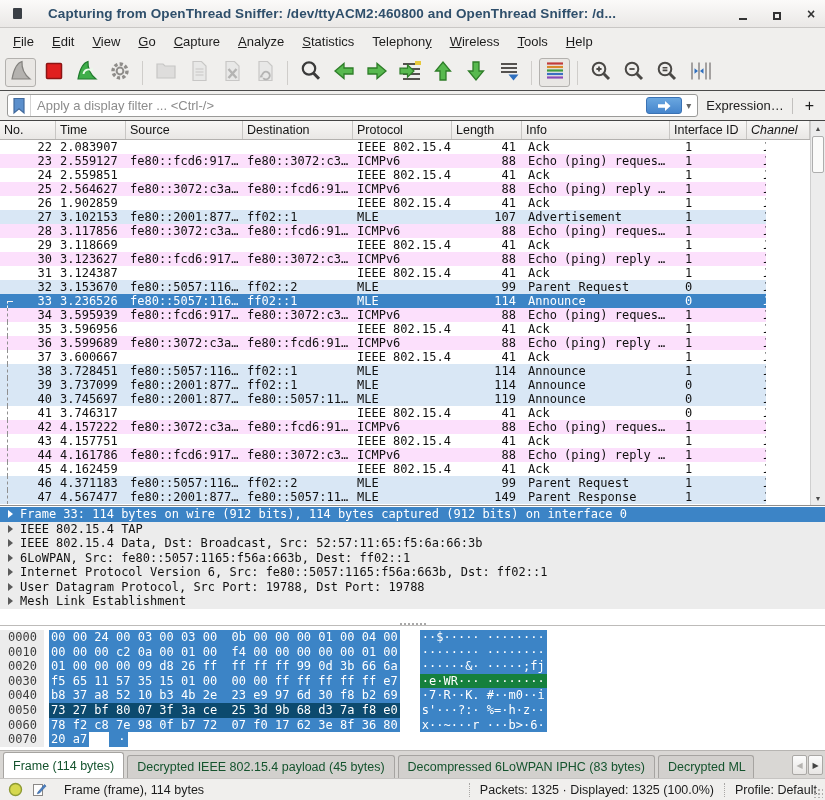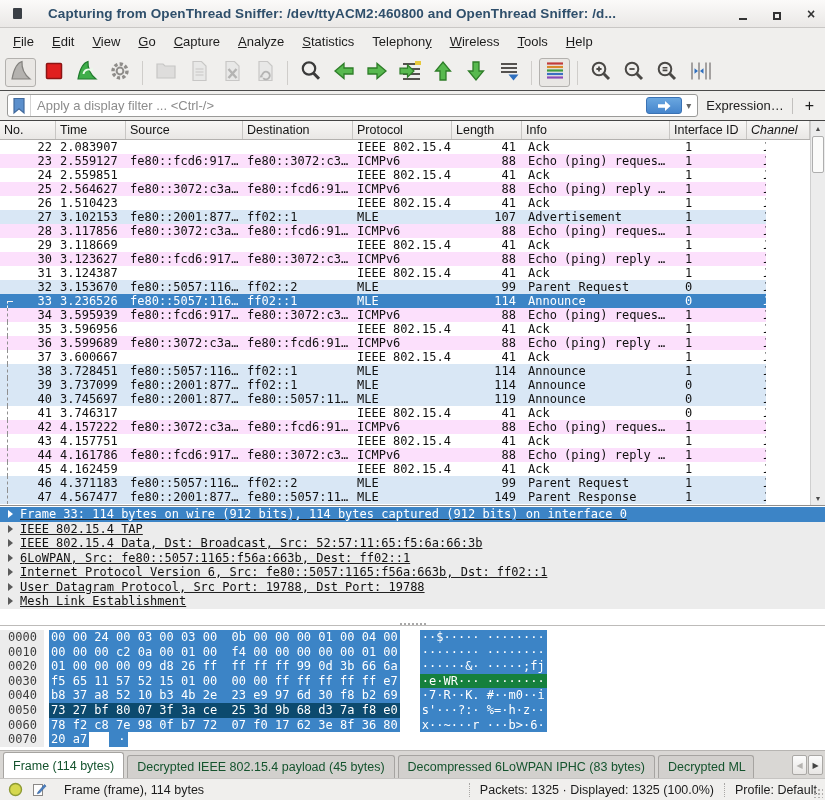--- a/index.html
+++ b/index.html
@@ -69,21 +69,21 @@
                border-left:1px dashed #f4f4f4; border-top:1px solid #f4f4f4; }
 
   .vscroll { position:absolute; top:0; right:0; width:15px; bottom:0; background:#ececec; border-left:1px solid #cfcfcf; }
   .varrow { height:14px; display:flex; align-items:center; justify-content:center; font-size:7px; color:#4c4c4c; }
   .varrow.down { position:absolute; bottom:0; left:0; right:0; }
   .vthumb { position:absolute; top:15px; left:1px; right:1px; height:37px; background:#fbfbfa;
             border:1px solid #aeaeae; border-radius:2px; }
 
   
   .details { height:119px; background:#fff; position:relative;
-             font-family:"DejaVu Sans Mono", monospace; font-size:12px; padding-top:1px;text-decoration:underline; }
+             font-family:"DejaVu Sans Mono", monospace; font-size:12px; padding-top:1px; }
   .drow { height:14.5px; line-height:14.5px; background:#ececec; color:#111; white-space:nowrap;
           display:flex; align-items:center; padding-left:5px; overflow:hidden; }
   .drow .tri { width:0; height:0; border-left:5px solid #5a5a5a; border-top:4px solid transparent;
                border-bottom:4px solid transparent; margin:0 7px 0 3px; flex:none; }
   .drow.selected { color:#fff; }
   .drow.selected .tri { border-left-color:#fff; }
   .splitgrip { position:absolute; top:-3px; left:50%; width:26px; margin-left:-13px;
                border-top:2px dotted #a8a8a8; }
 
   
@@ -350,21 +350,21 @@
         <div class="pcell c2">fe80::3072:c3a…</div>
         <div class="pcell c3">fe80::fcd6:91…</div>
         <div class="pcell c4">ICMPv6</div>
         <div class="pcell c5">88</div>
         <div class="pcell c6">Echo (ping) reply …</div>
         <div class="pcell c7">1</div>
         <div class="pcell c8">17</div>
       </div>
       <div class="prow" style="background: rgb(255, 255, 255);">
         <div class="pcell c0">26</div>
-        <div class="pcell c1">1.510423</div>
+        <div class="pcell c1">1.902859</div>
         <div class="pcell c2"></div>
         <div class="pcell c3"></div>
         <div class="pcell c4">IEEE 802.15.4</div>
         <div class="pcell c5">41</div>
         <div class="pcell c6">Ack</div>
         <div class="pcell c7">1</div>
         <div class="pcell c8">17</div>
       </div>
       <div class="prow" style="background: rgb(217, 231, 245);">
         <div class="pcell c0">27</div>
@@ -649,21 +649,21 @@
       <span class="tri"></span>
       <span>Mesh Link Establishment</span>
     </div>
   </div>
 
 <div class="hexpane" id="hexpane">
   <div class="splitgrip"></div>
 <div class="hexrow"><span class="hoff">0000</span><span class="hhex" style="background: rgb(60, 132, 198);">00 00 24 00 03 00 03 00  0b 00 00 00 01 00 04 00</span><span class="hascii" style="background: rgb(60, 132, 198);">··$····· ········</span></div>
     <div class="hexrow"><span class="hoff">0010</span><span class="hhex" style="background: rgb(60, 132, 198);">00 00 00 c2 0a 00 01 00  f4 00 00 00 00 00 01 00</span><span class="hascii" style="background: rgb(60, 132, 198);">········ ········</span></div>
     <div class="hexrow"><span class="hoff">0020</span><span class="hhex" style="background: rgb(60, 132, 198);">01 00 00 00 09 d8 26 ff  ff ff ff 99 0d 3b 66 6a</span><span class="hascii" style="background: rgb(60, 132, 198);">······&amp;· ·····;fj</span></div>
-    <div class="hexrow"><span class="hoff">0030</span><span class="hhex" style="background: rgb(60, 132, 198);">f5 65 11 57 52 15 01 00  00 00 ff ff ff ff ff e7</span><span class="hascii" style="background: #15803d; text-align: right;">·e·WR··· ········</span></div>
+    <div class="hexrow"><span class="hoff">0030</span><span class="hhex" style="background: rgb(60, 132, 198);">f5 65 11 57 35 15 01 00  00 00 ff ff ff ff ff e7</span><span class="hascii" style="background: #15803d; text-align: right;">·e·WR··· ········</span></div>
     <div class="hexrow"><span class="hoff">0040</span><span class="hhex" style="background: rgb(60, 132, 198);">b8 37 a8 52 10 b3 4b 2e  23 e9 97 6d 30 f8 b2 69</span><span class="hascii" style="background: rgb(60, 132, 198);">·7·R··K. #··m0··i</span></div>
     <div class="hexrow"><span class="hoff">0050</span><span class="hhex" style="background: #0c4a6e;">73 27 bf 80 07 3f 3a ce  25 3d 9b 68 d3 7a f8 e0</span><span class="hascii" style="background: rgb(60, 132, 198);">s'···?:· %=·h·z··</span></div>
     <div class="hexrow"><span class="hoff">0060</span><span class="hhex" style="background: rgb(60, 132, 198);">78 f2 c8 7e 98 0f b7 72  07 f0 17 62 3e 8f 36 80</span><span class="hascii" style="background: rgb(60, 132, 198);">x··~···r ···b&gt;·6·</span></div>
     <div class="hexrow"><span class="hoff">0070</span><span class="hhex" style="background: rgb(60, 132, 198);">20 a7</span><span class="hascii" style="background: rgb(60, 132, 198);"> ·</span></div>
   </div>
 
 <div class="tabbar" id="tabbar">
   <div class="btab active">Frame (114 bytes)</div>
     <div class="btab">Decrypted IEEE 802.15.4 payload (45 bytes)</div>
     <div class="btab">Decompressed 6LoWPAN IPHC (83 bytes)</div>

